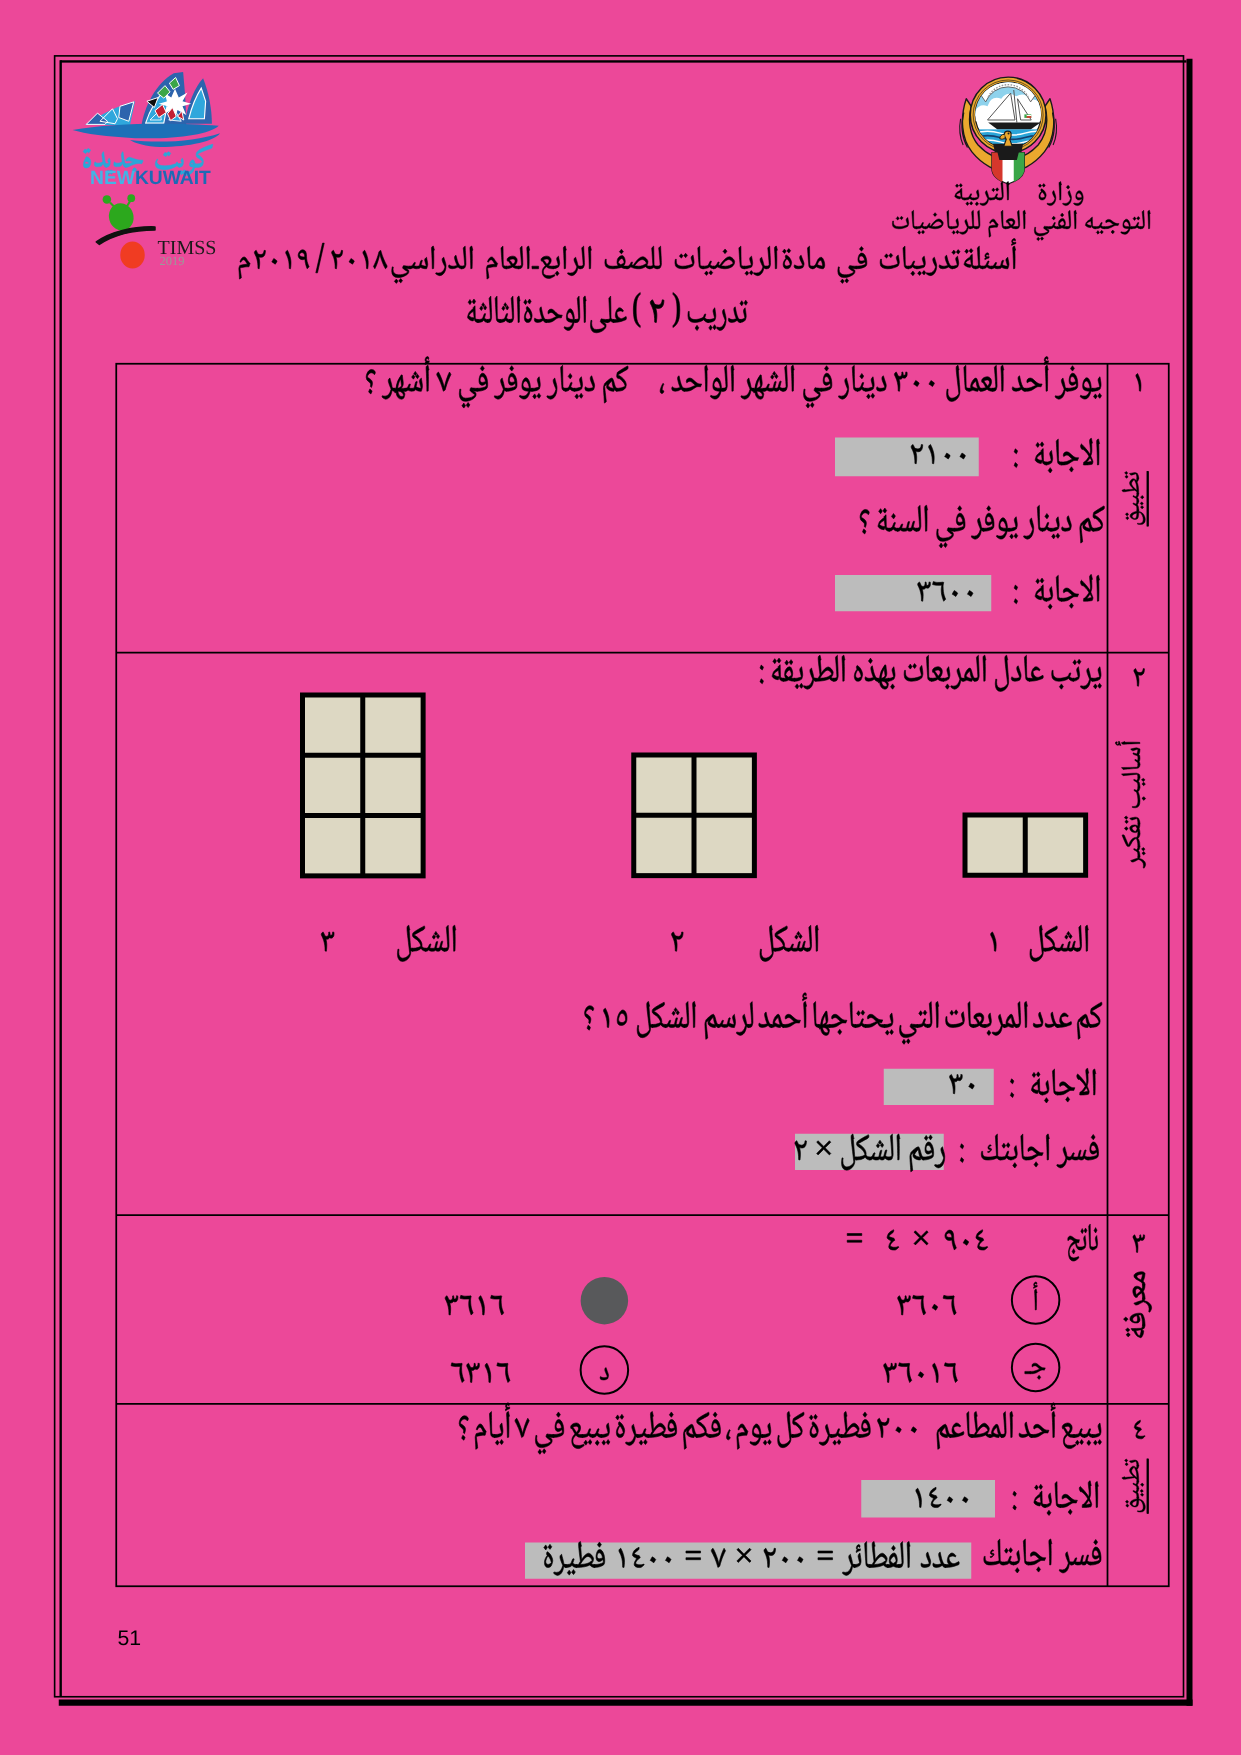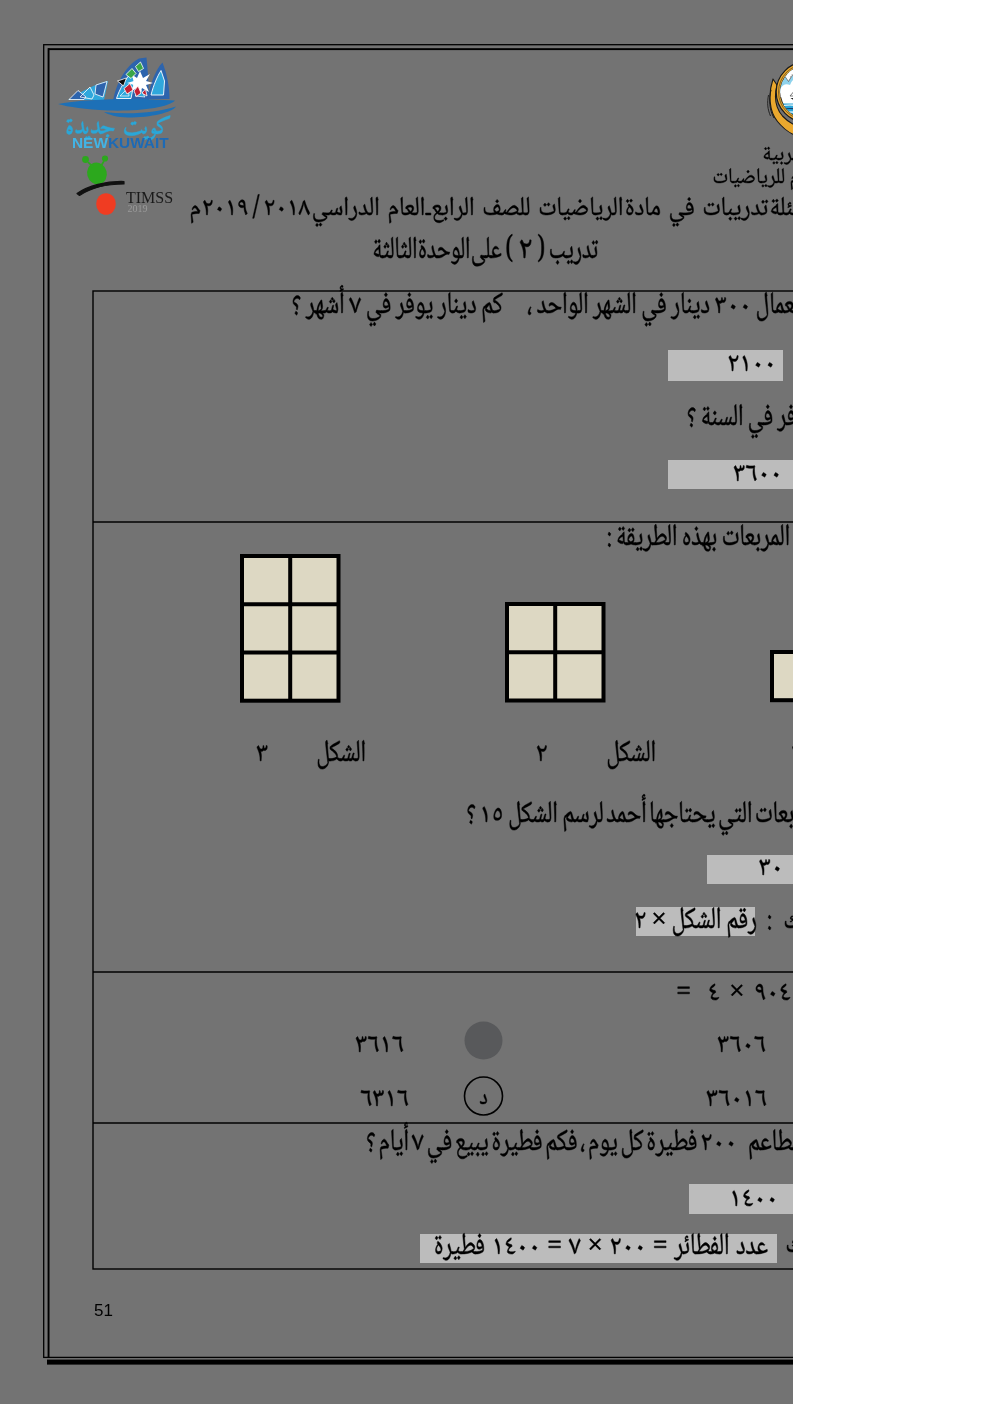--- a/index.html
+++ b/index.html
@@ -1,15 +1,15 @@
 <!DOCTYPE html>
 <html><head><meta charset="utf-8"><title>p51</title>
 <style>
 html,body{margin:0;padding:0;background:#fff}
-#page{position:relative;width:793px;height:1404px;background:#737373;overflow:hidden}
+#page{position:relative;width:993px;height:1404px;background:#ec4899;overflow:hidden}
 svg{display:block}
 </style></head>
 <body>
 <div id="page">
     <svg xmlns="http://www.w3.org/2000/svg" width="993" height="1404" viewBox="0 0 993 1404">
       <defs>
         <path id="b0" d="M87 -305Q87 -267 84 -220Q82 -173 77 -118Q73 -68 70 -37Q68 -6 68 5Q68 24 78 48Q87 72 100 98Q122 105 144 110Q166 115 189 119Q212 123 238 126Q263 128 293 130Q323 131 358 131L337 162Q306 214 279 240Q252 266 229 266Q205 266 184 249Q162 232 136 192L104 208Q130 276 168 312Q206 349 248 349Q271 349 292 334Q314 318 339 284Q371 239 398 210Q424 180 450 160L412 58Q359 58 315 56Q271 53 234 48Q197 44 166 36Q134 29 106 20Q111 -10 116 -39Q121 -68 126 -97Q136 -146 143 -188Q150 -231 154 -268Q140 -278 124 -288Q107 -297 87 -305Z"></path>
         <path id="b1" d="M216 0 178 9Q177 103 169 172Q161 240 145 296Q132 341 115 382Q98 423 75 466Q67 482 67 495Q67 515 82 535Q96 555 121 568Q136 542 148 516Q161 490 171 461Q210 437 268 437Q312 437 336 470Q361 502 367 567L407 559Q407 501 396 460Q386 418 364 392Q347 373 323 363Q299 353 269 353Q230 353 203 365Q212 329 218 298Q224 266 227 240Q230 213 230 191Q230 160 229 134Q228 107 225 76Q222 45 216 0Z"></path>
         <path id="b2" d="M261 140Q243 153 226 165Q208 177 190 188Q172 200 154 209Q162 223 170 236Q177 250 184 263Q191 276 198 288Q206 301 215 314Q242 298 262 286Q281 273 293 262Q316 242 316 234Q316 223 261 140Z"></path>
         <path id="b3" d="M281 0 243 9Q242 78 238 128Q235 179 227 222Q219 266 204 313Q194 349 178 387Q161 425 140 466Q132 479 132 495Q132 515 146 534Q161 553 186 568Q219 509 244 442Q268 374 282 309Q295 244 295 191Q295 142 292 94Q288 47 281 0Z"></path>

